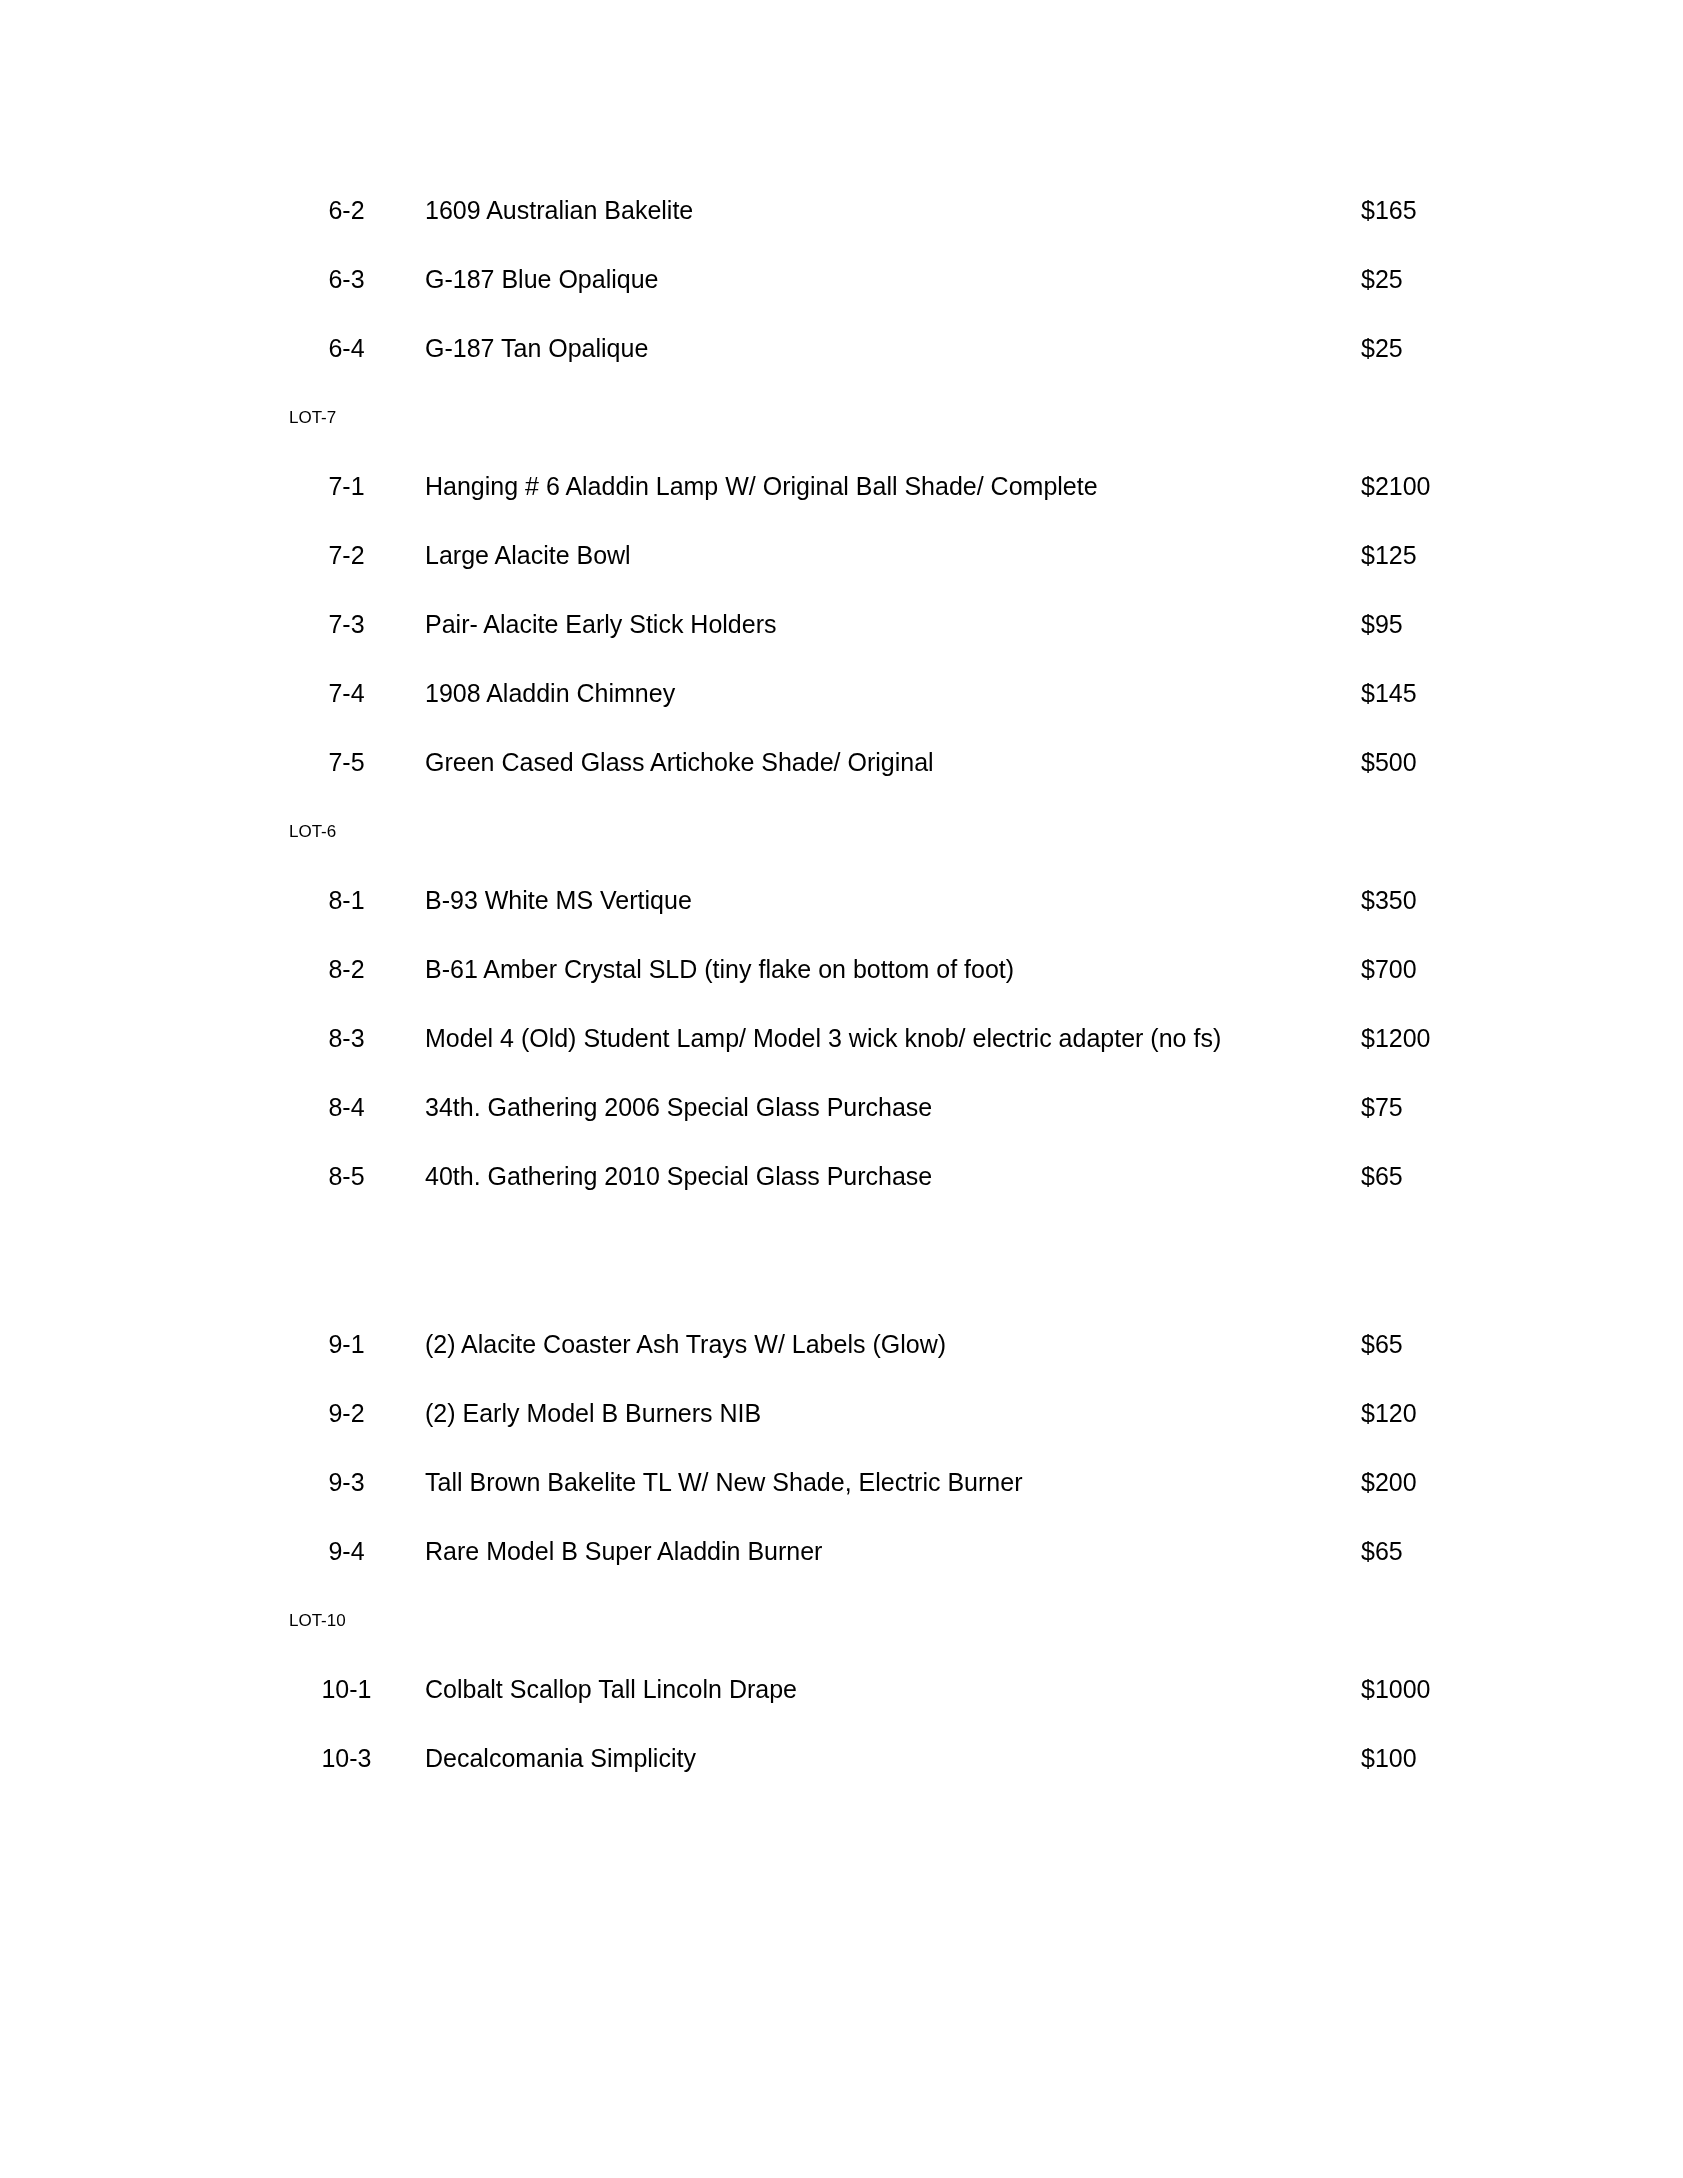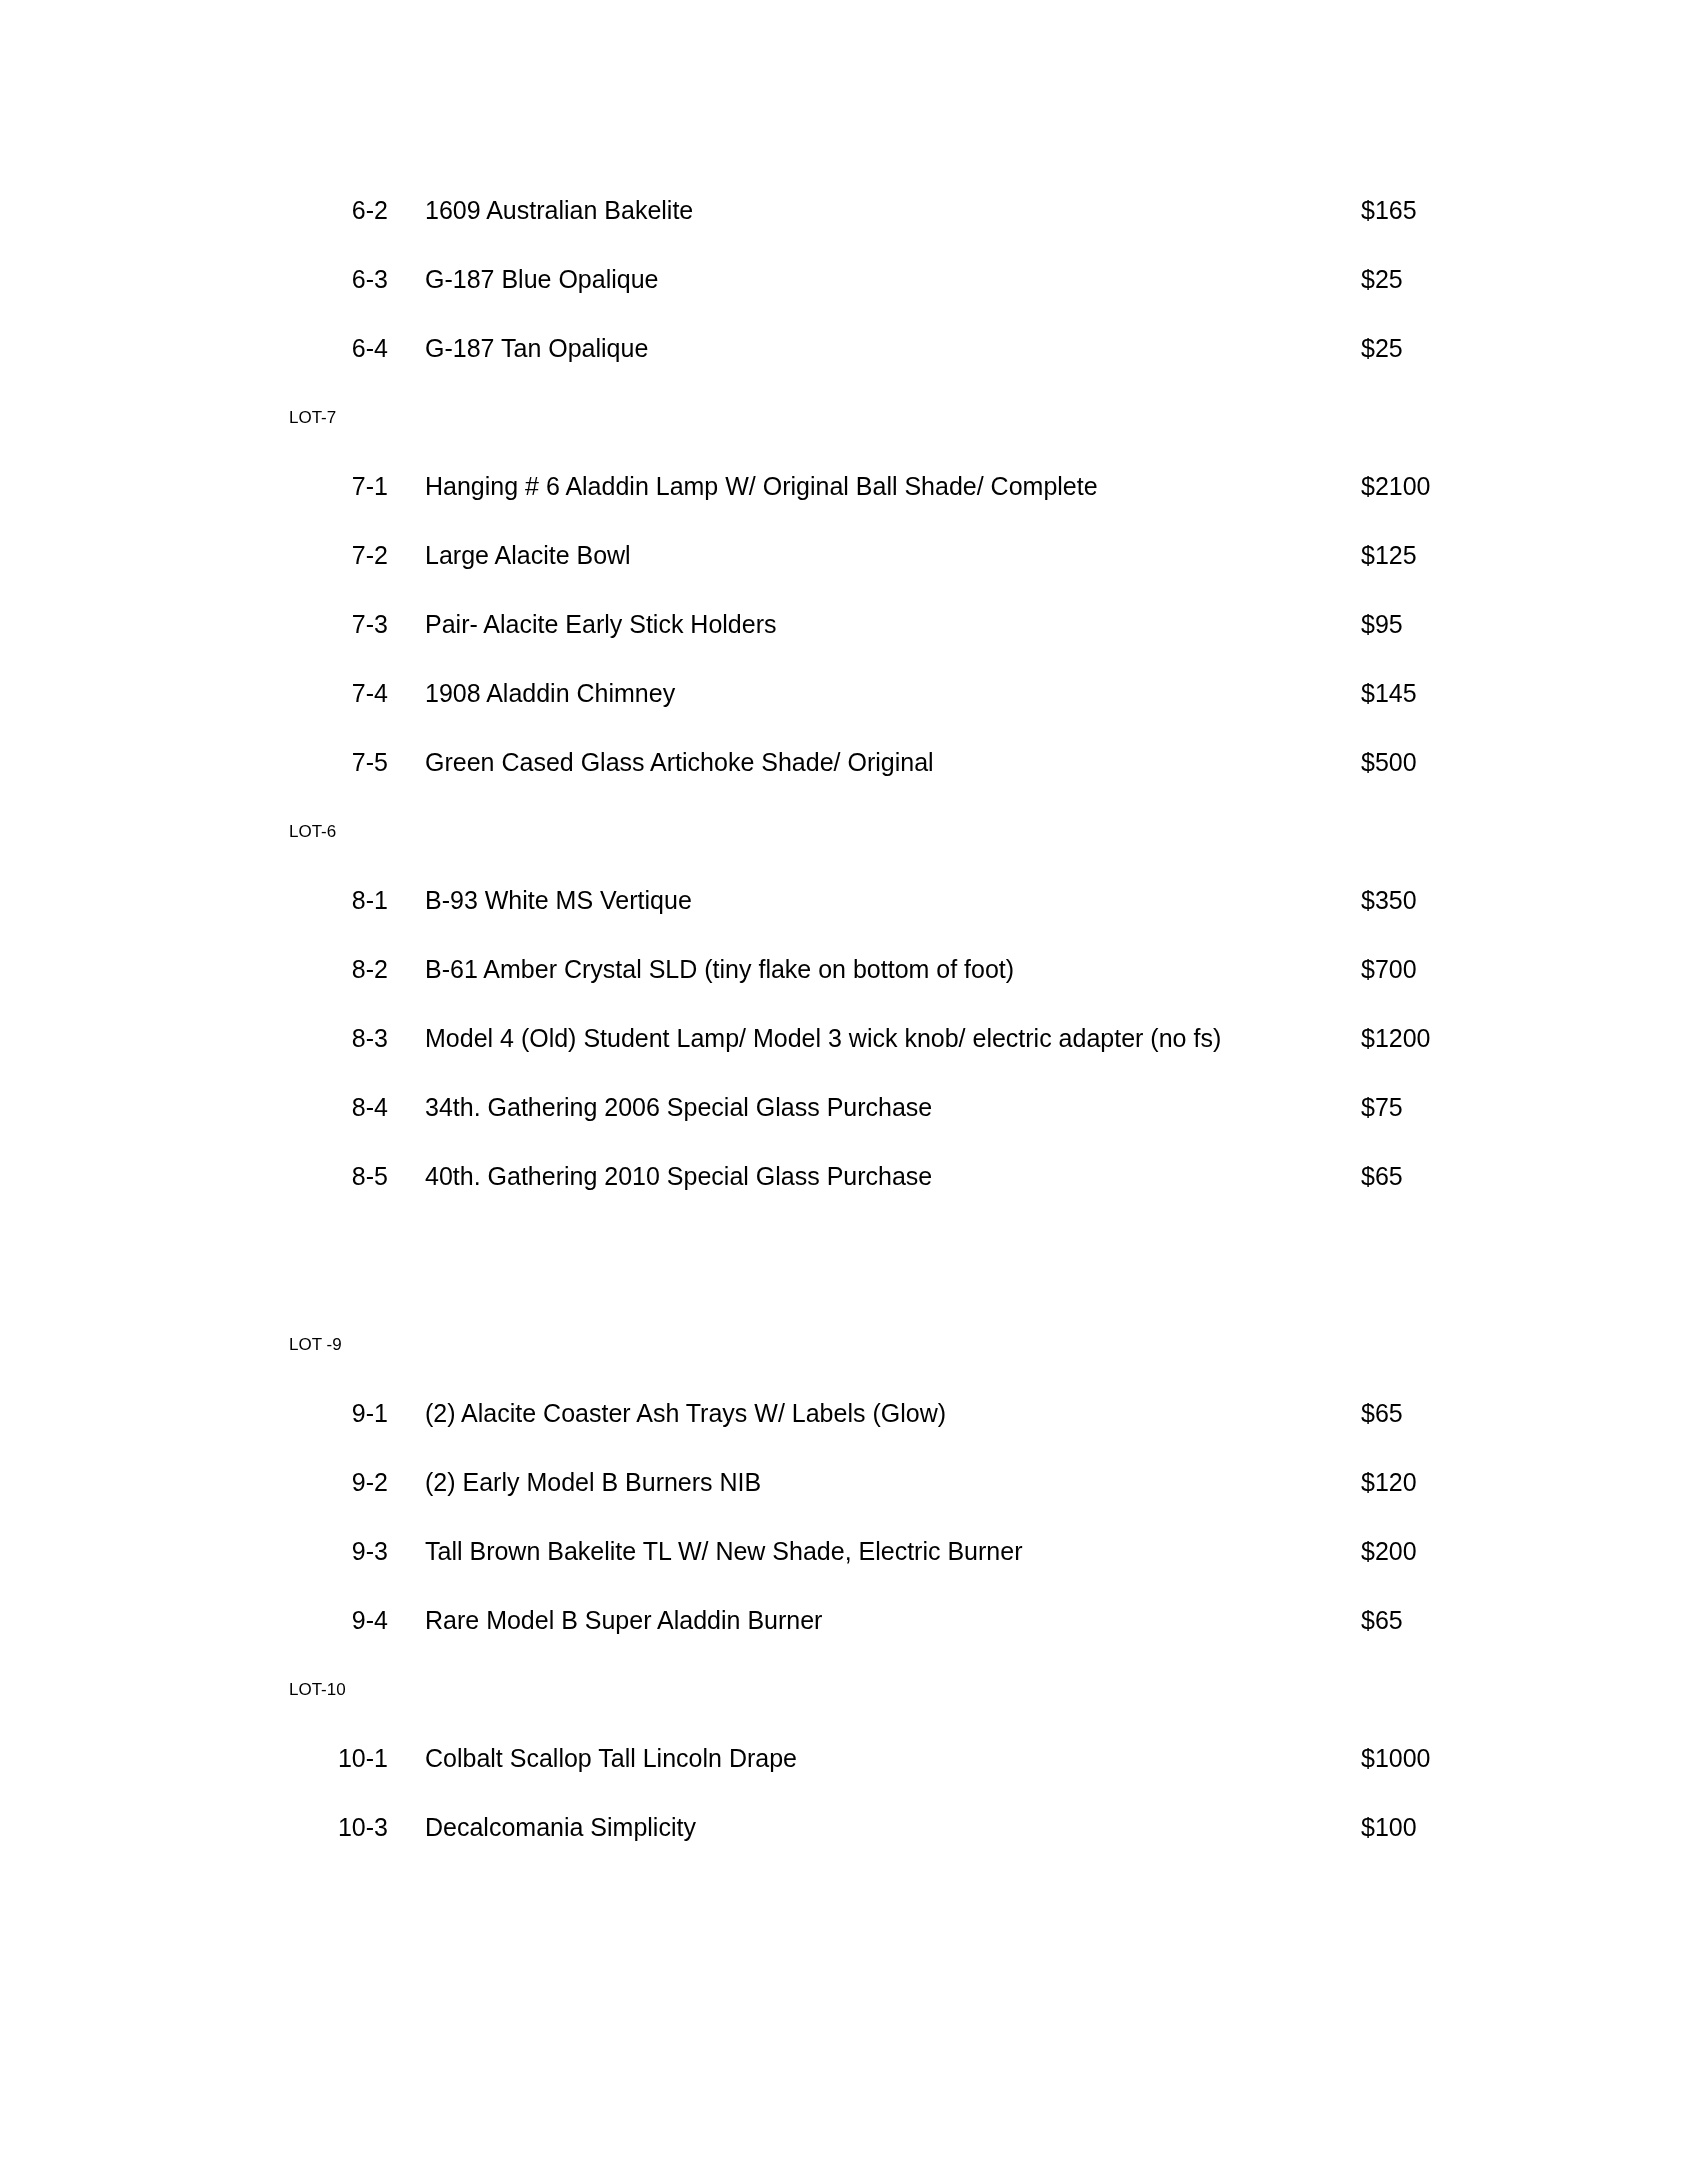--- a/index.html
+++ b/index.html
@@ -31,24 +31,24 @@
   .row {
     display: block;
     position: relative;
     height: 69px;
     font-size: 25px;
     line-height: 69px;
     white-space: nowrap;
   }
   .row .lot-no {
     position: absolute;
-    left: 0;
+    left: 8px;
     top: 0;
     width: 99px;
-    text-align: right;
+    text-align: center;
   }
   .row .desc {
     position: absolute;
     left: 100px;
     top: 0;
     width: 881px;
     text-align: left;
     margin-left: 36px;
   }
   .row .price {
@@ -150,23 +150,20 @@
       <span class="price">$75</span>
     </div>
     <div class="row">
       <span class="lot-no">8-5</span>
       <span class="desc">40th. Gathering 2010 Special Glass Purchase</span>
       <span class="price">$65</span>
     </div>
 
     <div class="spacer-gap"></div>
 
-    <div class="lot-head">
-      <span class="lot-title">LOT -9</span>
-    </div>
     <div class="row">
       <span class="lot-no">9-1</span>
       <span class="desc">(2) Alacite Coaster Ash Trays W/ Labels (Glow)</span>
       <span class="price">$65</span>
     </div>
     <div class="row">
       <span class="lot-no">9-2</span>
       <span class="desc">(2) Early Model B Burners  NIB</span>
       <span class="price">$120</span>
     </div>

